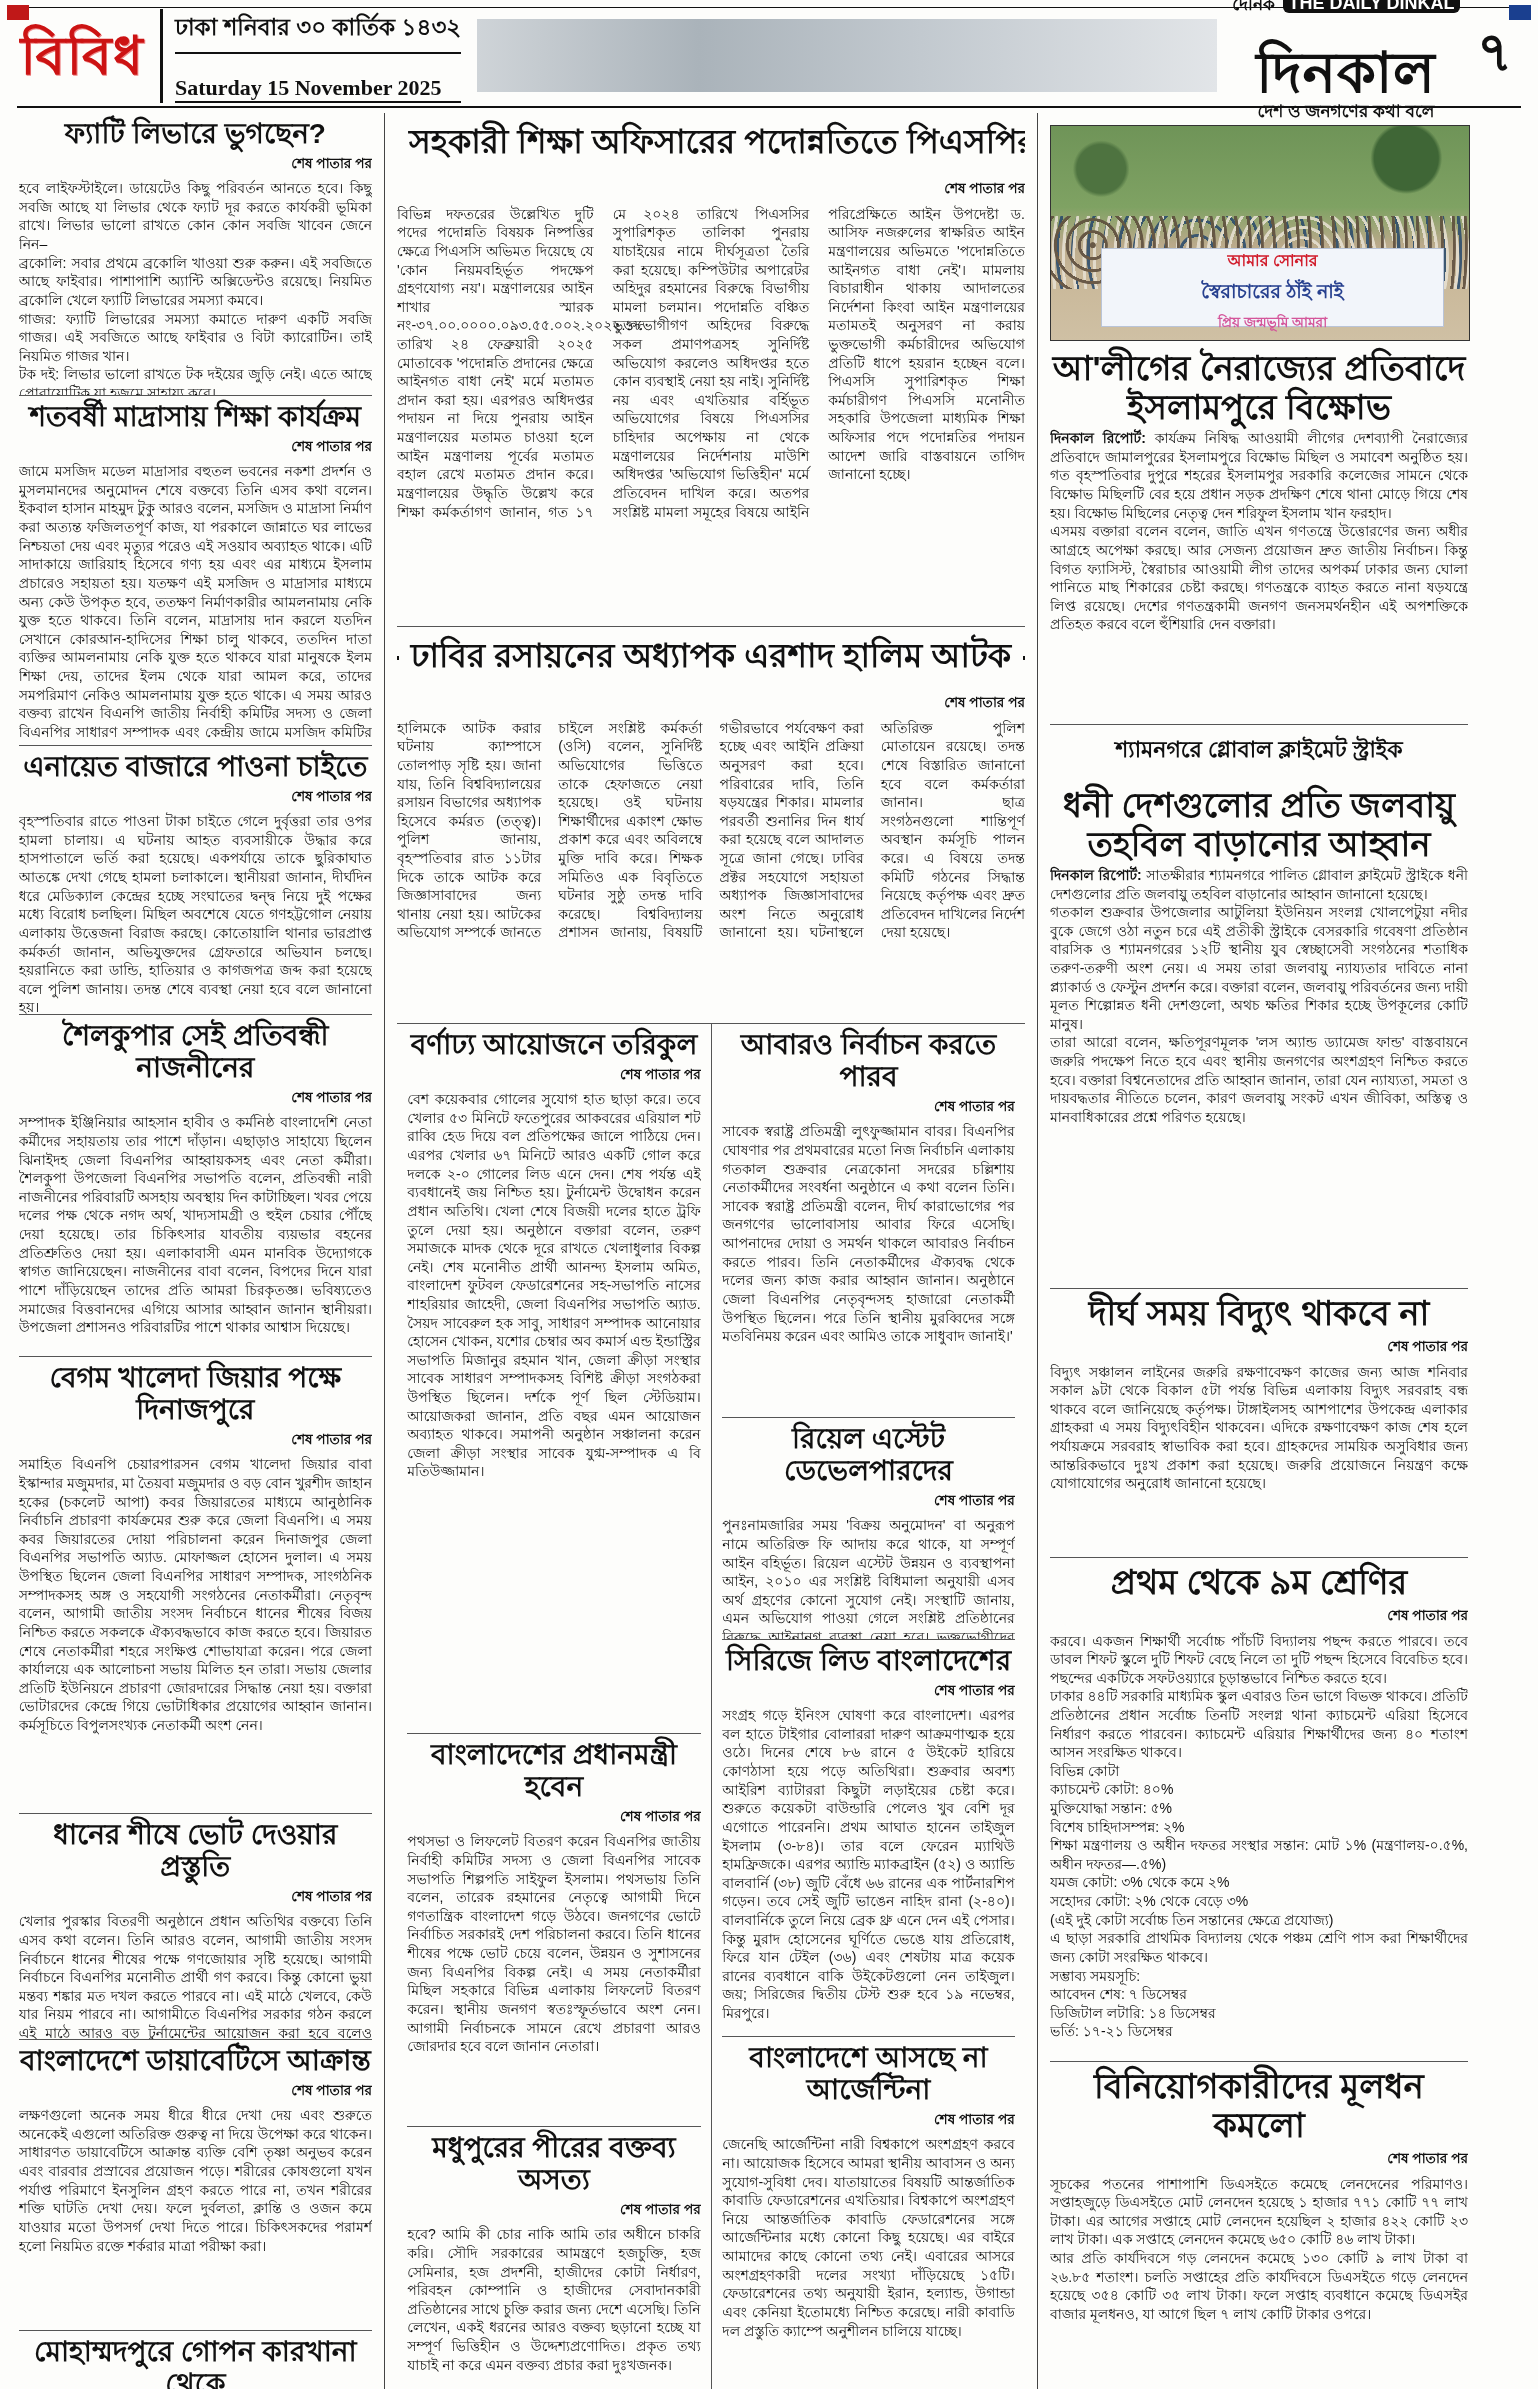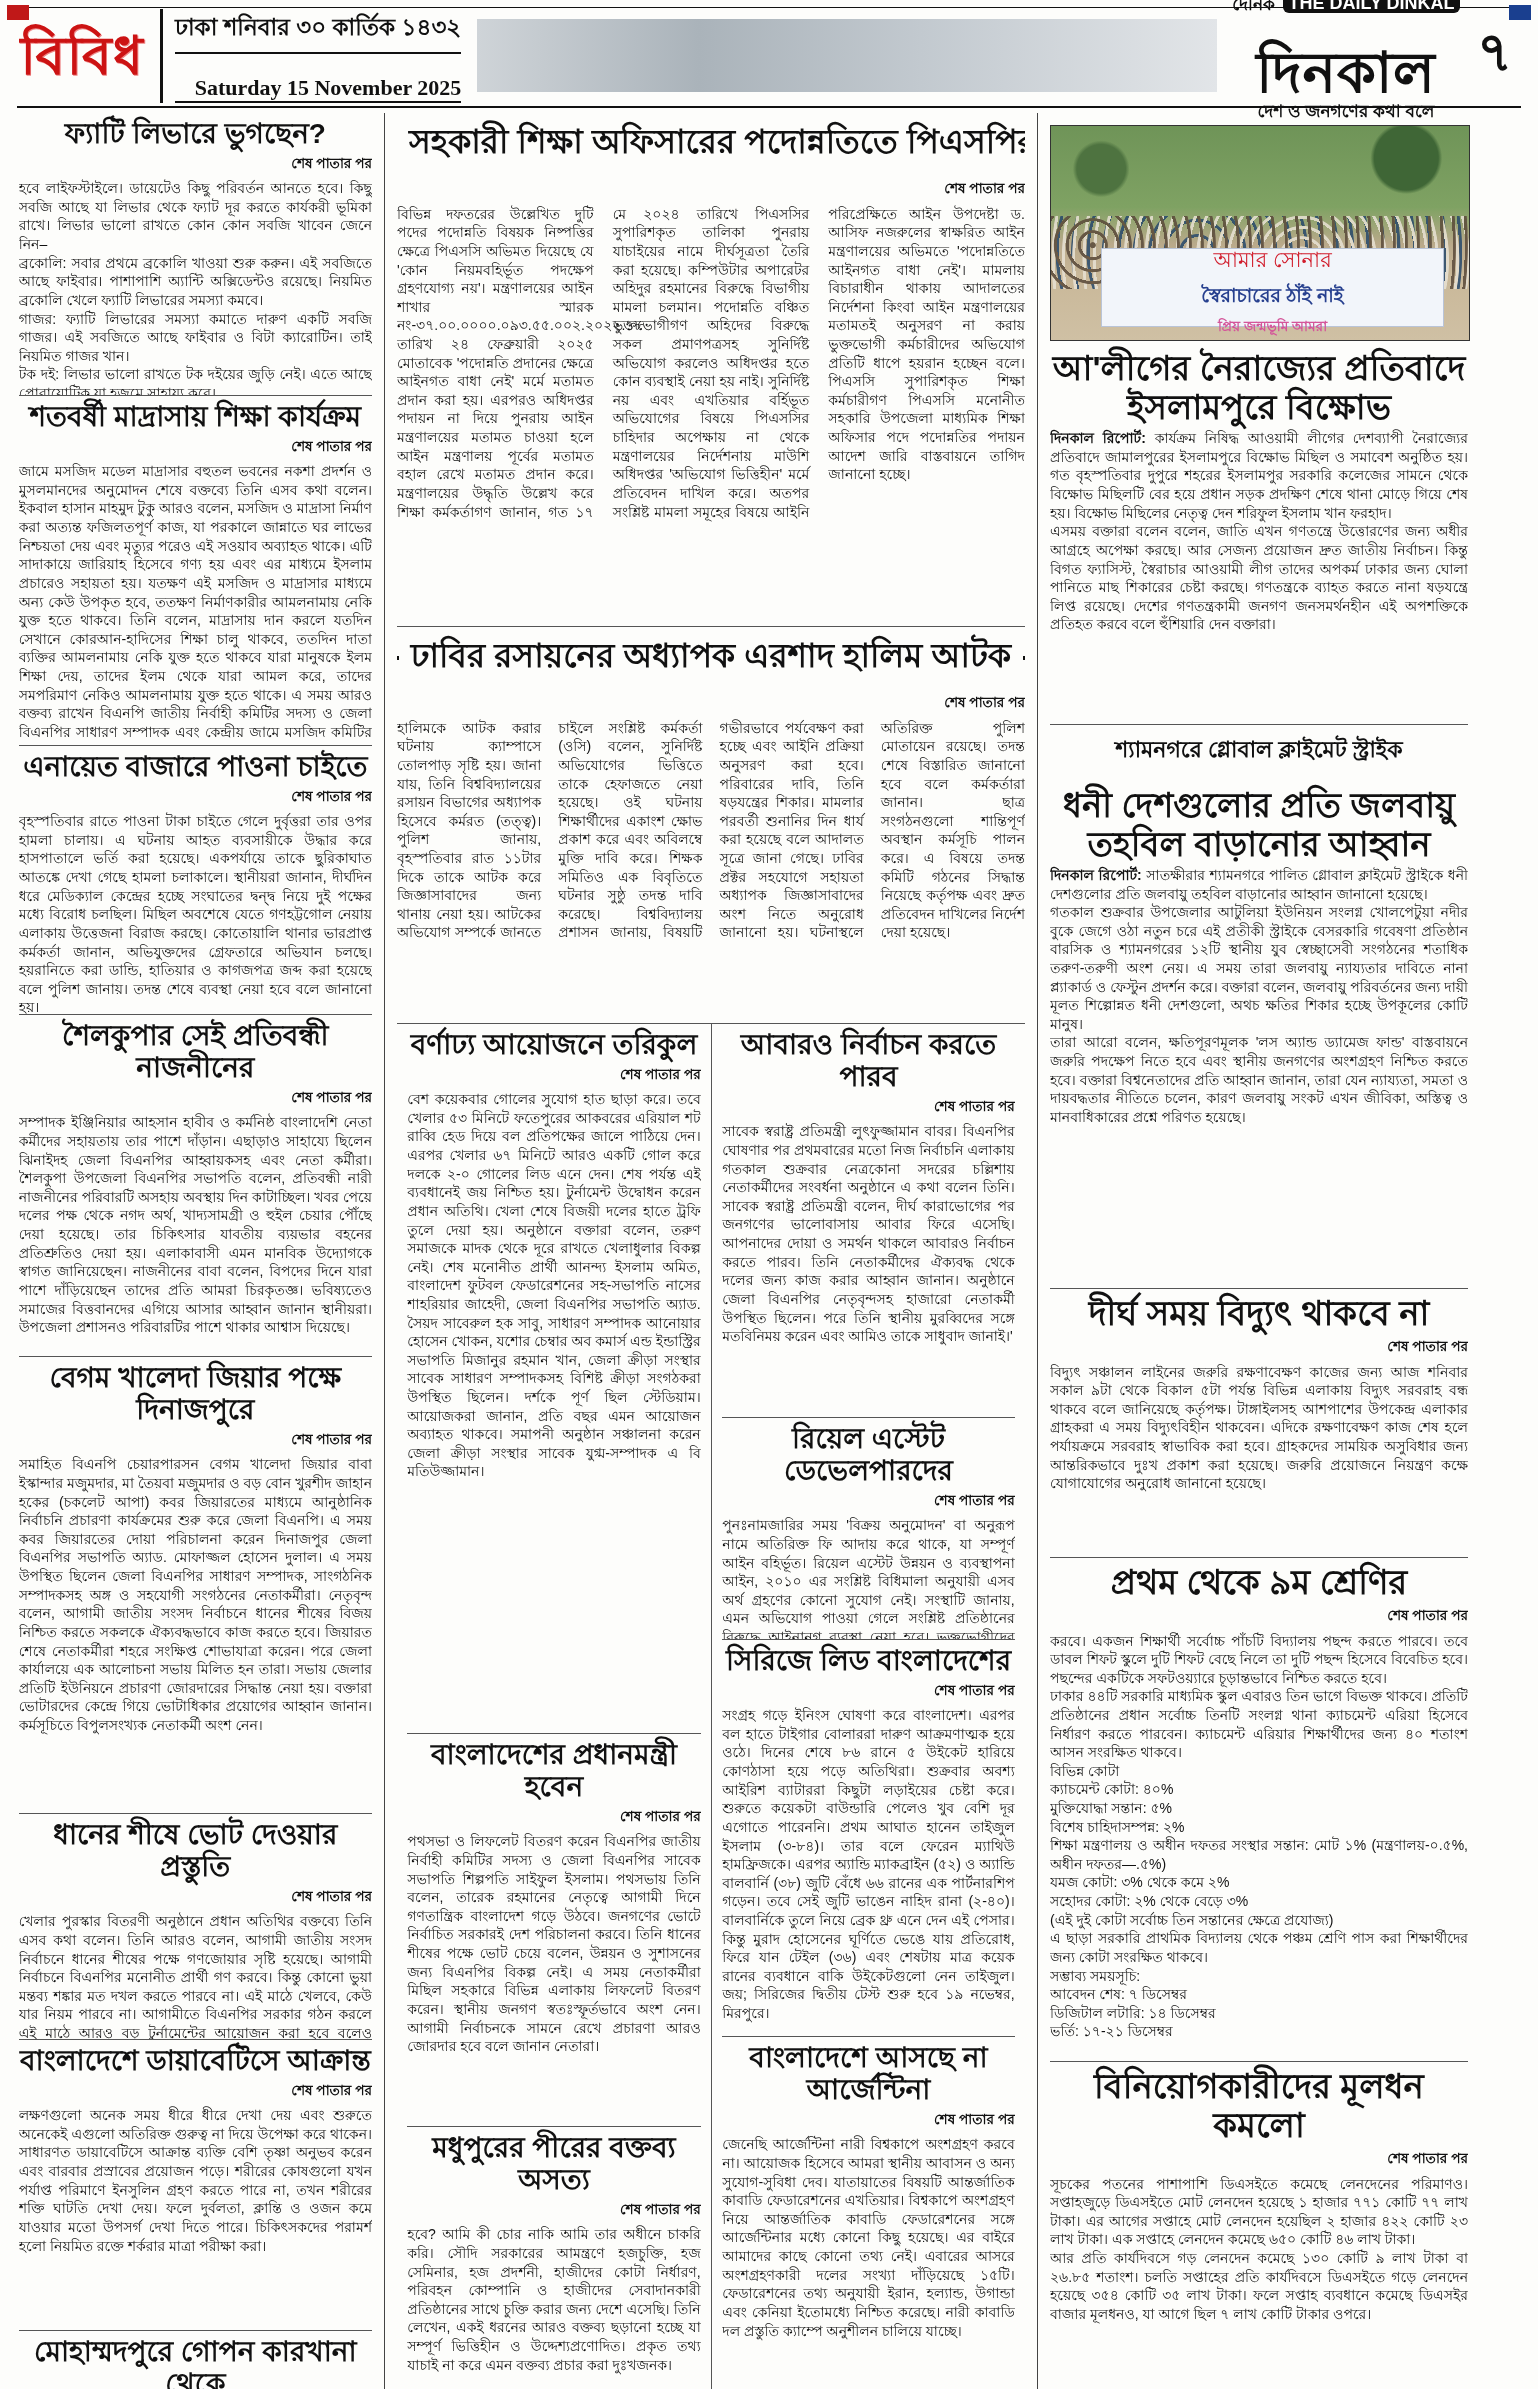--- a/index.html
+++ b/index.html
@@ -7,21 +7,21 @@
         font-family:"Liberation Sans",sans-serif;color:#111;overflow:hidden;
         padding:6.8px 17px;box-sizing:border-box;}
   .corner{position:absolute;width:22px;height:15.4px;top:5.1px;}
   .corner.left{left:6.8px;background:#c01818;}
   .corner.right{right:6.8px;background:#1a3f8f;}
   
   header{display:flex;align-items:center;gap:15.4px;border-top:1.7px solid #111;
          border-bottom:2.6px solid #111;padding:6.8px 3.4px 8.5px;height:101px;box-sizing:border-box;}
   .section-logo{color:#cc1313;font-weight:bold;font-size:53px;line-height:1;
                 letter-spacing:1.7px;text-shadow:0.9px 0.9px 0 #e88;}
-  .datebox{border-left:3.4px solid #111;padding-left:12px;font-weight:bold;text-align:right;}
+  .datebox{border-left:3.4px solid #111;padding-left:12px;font-weight:bold;}
   .datebox .bn{font-size:23px;border-bottom:2.6px solid #111;padding-bottom:3.4px;}
   .datebox .en{font-size:22px;font-family:"Liberation Serif",serif;border-bottom:2.6px solid #111;padding-top:21px;}
   .ad-strip{flex:1;height:73px;background:linear-gradient(90deg,#cfd4d8,#aab3ba 30%,#c2c9cf 60%,#e2e5e8);}
   .brand{text-align:center;line-height:1;}
   .brand .top{display:flex;align-items:flex-end;gap:8.5px;justify-content:center;}
   .brand .dainik{font-size:17px;font-weight:bold;}
   .brand .eng{font-size:18px;font-weight:bold;background:#111;color:#fff;padding:1.7px 5.1px;border-radius:6px;}
   .brand .name{font-size:56px;font-weight:bold;letter-spacing:0.9px;margin-top:32px;}
   .brand .tag{font-size:17px;font-weight:bold;margin-top:1.7px;}
   .pageno{font-size:55px;font-weight:bold;padding:0 5.1px 0 1.7px;}
@@ -54,21 +54,21 @@
            radial-gradient(circle at 12% 20%,#4e7340 0 6%,transparent 7%),
            radial-gradient(circle at 85% 15%,#3f6636 0 8%,transparent 9%),
            linear-gradient(180deg,#6f9458 0%,#7fa263 38%,#b9a98a 55%,#c9b899 70%,#cfc0a4 100%);}
   .photo .speckle{position:absolute;left:0;right:0;top:42%;height:34%;
          background:repeating-radial-gradient(circle at 10% 40%,#5a4a3a 0 2.6px,transparent 3.4px 12px),
                     repeating-radial-gradient(circle at 60% 60%,#e8e2d4 0 2.6px,transparent 3.4px 10.3px),
                     repeating-radial-gradient(circle at 35% 50%,#27496b 0 2.6px,transparent 3.4px 15.4px);
          opacity:.85;}
   .photo .banner{position:absolute;left:12%;right:6%;bottom:6%;height:36%;background:#f2f5fa;
          border:1.7px solid #b9c4d8;display:flex;flex-direction:column;align-items:center;justify-content:center;gap:1.7px;}
-  .photo .banner .l1{color:#d11d2c;font-weight:normal;font-size:21px;margin-top:8px;}
+  .photo .banner .l1{color:#d11d2c;font-weight:bold;font-size:16px;margin-top:8px;}
   .photo .banner .l2{color:#27408f;font-weight:bold;font-size:19px;}
   .photo .banner .l3{color:#d4559a;font-weight:bold;font-size:13.7px;}
 </style>
 </head>
 <body>
 
 <div class="page">
   <div class="corner left"></div>
   <div class="corner right"></div>
 

